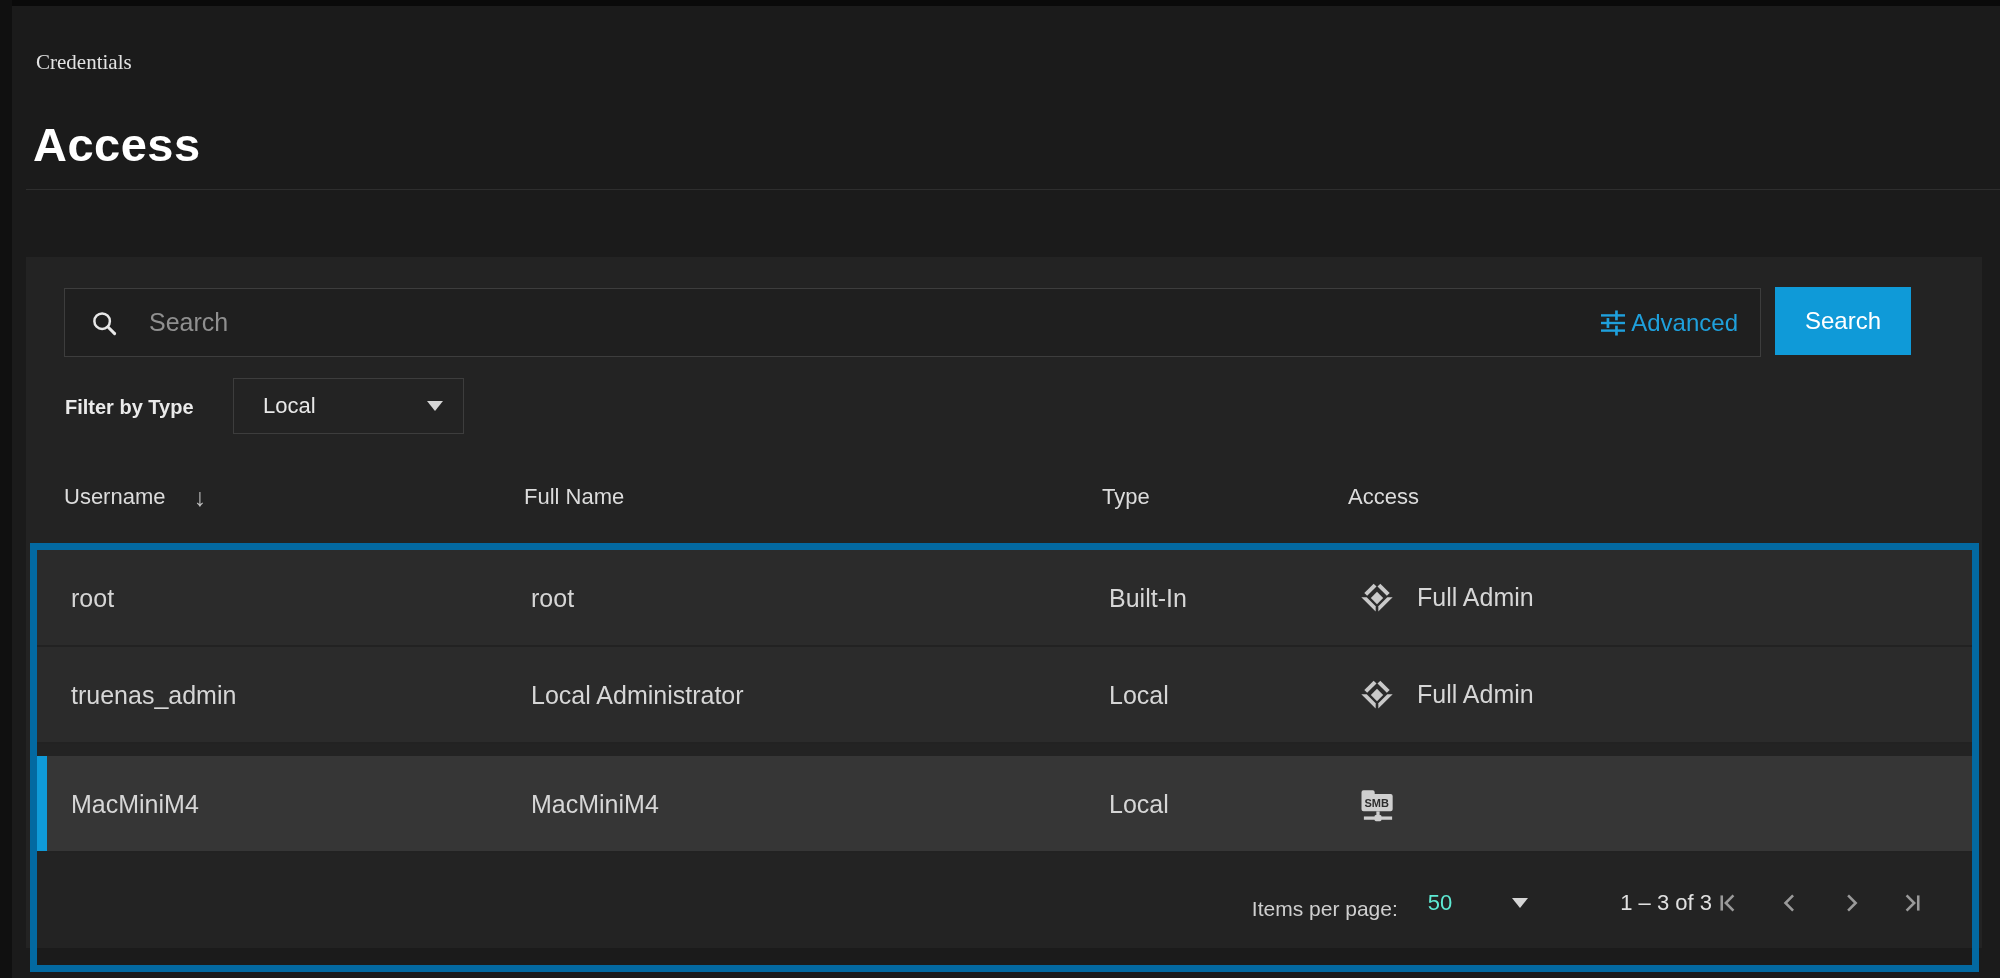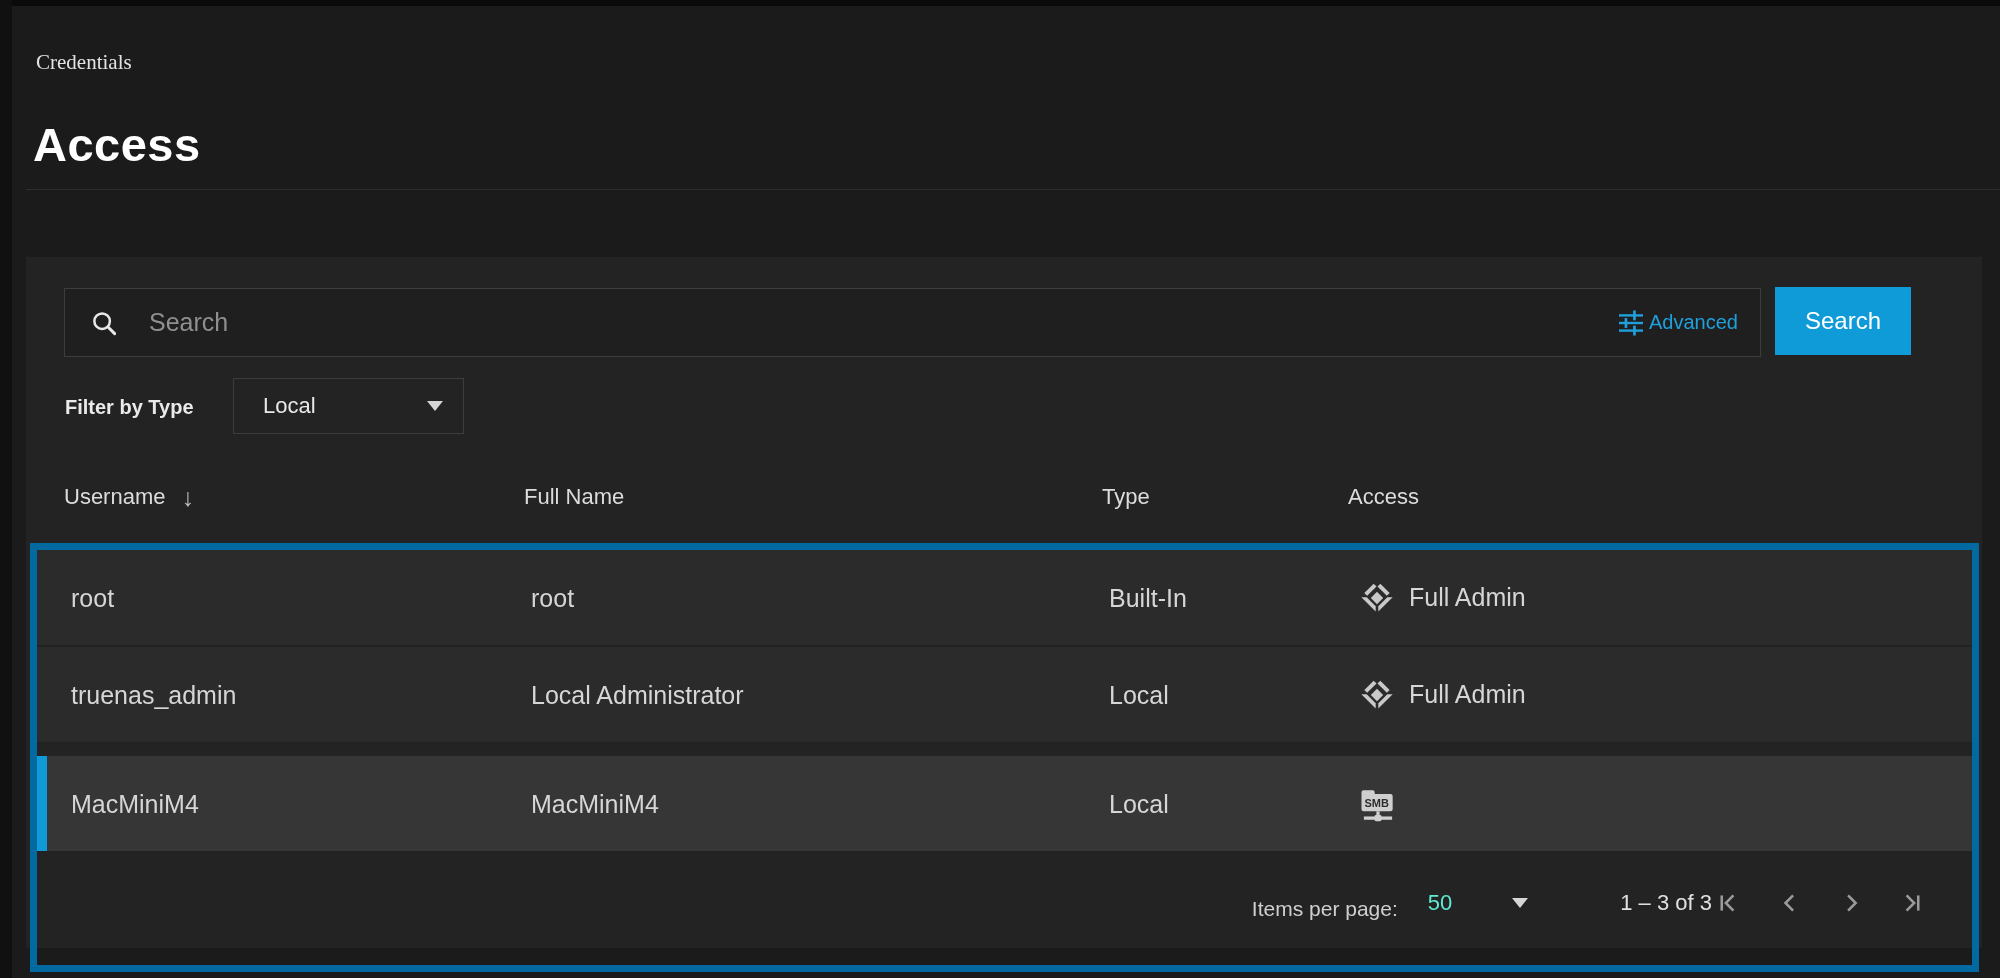--- a/index.html
+++ b/index.html
@@ -16,46 +16,46 @@
   .title-divider{position:absolute;left:26px;right:0;top:189px;height:1px;background:#2e2e2e;}
 
   .card{position:absolute;left:26px;top:257px;width:1956px;height:691px;background:#232323;}
 
   
   .search-box{position:absolute;left:38px;top:31px;width:1697px;height:69px;background:#1f1f1f;
     border:1px solid #3d3d3d;box-sizing:border-box;display:flex;align-items:center;padding:0 22px 0 24px;}
   .search-box input{flex:1;background:transparent;border:none;outline:none;margin-left:28px;
     font-size:25px;color:#e6e6e6;font-family:"Liberation Sans",sans-serif;min-width:0;}
   .search-box input::placeholder{color:#8f8f8f;opacity:1;}
-  .advanced-btn{display:flex;align-items:center;gap:2px;color:#1fa0dc;font-size:20px;cursor:pointer;white-space:nowrap;}
+  .advanced-btn{display:flex;align-items:center;gap:2px;color:#1fa0dc;font-size:24px;cursor:pointer;white-space:nowrap;}
   .search-btn{position:absolute;left:1749px;top:30px;width:136px;height:68px;background:#0f9ad8;border:none;
     color:#ffffff;font-size:24px;font-family:"Liberation Sans",sans-serif;display:flex;align-items:center;justify-content:center;cursor:pointer;}
 
   
   .filter-label{position:absolute;left:39px;top:139px;font-size:20px;color:#eaeaea;font-weight:bold;}
   .filter-select{position:absolute;left:207px;top:121px;width:231px;height:56px;border:1px solid #3d3d3d;
     box-sizing:border-box;display:flex;align-items:center;padding:0 20px 0 29px;font-size:22px;color:#e8e8e8;cursor:pointer;}
   .caret{width:0;height:0;border-left:8px solid transparent;border-right:8px solid transparent;
     border-top:10px solid #d6d6d6;margin-left:auto;}
   .caret.small{border-left-width:8px;border-right-width:8px;border-top-width:10px;margin-left:0;}
 
   
   .th{position:absolute;top:240px;transform:translateY(-50%);font-size:22px;color:#dcdcdc;
-    display:flex;align-items:center;gap:16px;cursor:pointer;white-space:nowrap;}
+    display:flex;align-items:center;gap:28px;cursor:pointer;white-space:nowrap;}
   .th.c1{left:38px}.th.c2{left:498px}.th.c3{left:1076px}.th.c4{left:1322px}
   .sort-arrow{font-size:25px;color:#bdbdbd;line-height:1;}
 
   
   .table-box{position:absolute;left:4px;top:286px;width:1949px;height:429px;border:7px solid #0369a1;box-sizing:border-box;}
   .row{position:relative;height:97px;background:#2b2b2b;border-bottom:2px solid #222222;box-sizing:border-box;cursor:pointer;}
   .row.selected{background:#363636;margin-top:12px;}
   .sel-bar{position:absolute;left:0;top:0;bottom:0;width:10px;background:#0f9ad8;}
   .cell{position:absolute;top:50%;transform:translateY(-50%);font-size:25px;color:#d6d6d6;white-space:nowrap;}
   .cell.c1{left:34px}.cell.c2{left:494px}.cell.c3{left:1072px}
-  .cell.c4{left:1318px;display:flex;align-items:center;gap:10px;justify-content:flex-end;}
+  .cell.c4{left:1318px;display:flex;align-items:center;gap:18px;justify-content:flex-end;}
 
   
   .tfoot{position:absolute;left:0;right:0;top:291px;bottom:0;display:flex;align-items:center;
     justify-content:flex-end;padding-right:44px;font-size:21px;color:#cfcfcf;}
   .ipp-label{margin-right:30px;margin-top:12px;}
   .ipp-value{margin-right:60px;font-size:22px;color:#5eead4;}
   .ipp-caret{margin-right:92px;cursor:pointer;}
   .range-label{font-size:22px;color:#e0e0e0;}
   .page-btn{background:none;border:none;padding:0;width:30px;height:30px;margin-left:32px;
     display:flex;align-items:center;justify-content:center;cursor:pointer;}

